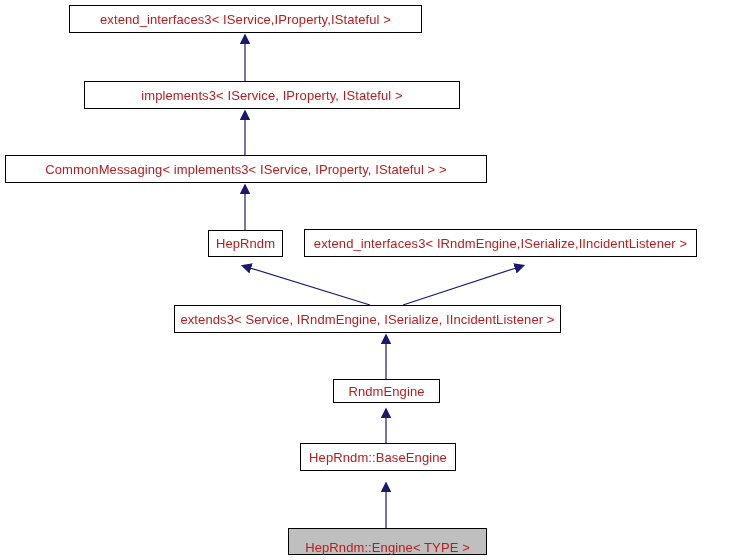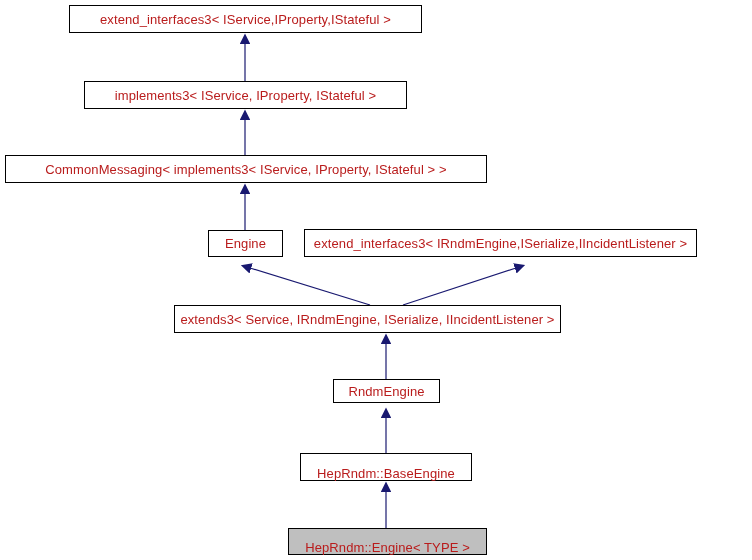--- a/index.html
+++ b/index.html
@@ -92,45 +92,45 @@
 
     <g>
       <line x1="386" y1="528" x2="386" y2="491" stroke="#191970" stroke-width="1.2" marker-end="url(#uml-arrow)"></line>
     </g>
   </svg>
 
   <div class="uml-node" style="left:69px; top:5px; width:353px; height:28px;">
     <span class="node-label">extend_interfaces3&lt; IService,IProperty,IStateful &gt;</span>
   </div>
 
-  <div class="uml-node" style="left:84px; top:81px; width:323px; height:28px;">
+  <div class="uml-node" style="left:84px; top:81px; width:376px; height:28px;">
     <span class="node-label">implements3&lt; IService, IProperty, IStateful &gt;</span>
   </div>
 
   <div class="uml-node" style="left:5px; top:155px; width:482px; height:28px;">
     <span class="node-label">CommonMessaging&lt; implements3&lt; IService, IProperty, IStateful &gt; &gt;</span>
   </div>
 
   <div class="uml-node" style="left:208px; top:230px; width:75px; height:27px;">
-    <span class="node-label">Engine</span>
+    <span class="node-label">HepRndm</span>
   </div>
 
   <div class="uml-node" style="left:304px; top:229px; width:393px; height:28px;">
     <span class="node-label">extend_interfaces3&lt; IRndmEngine,ISerialize,IIncidentListener &gt;</span>
   </div>
 
   <div class="uml-node" style="left:174px; top:305px; width:387px; height:28px;">
     <span class="node-label">extends3&lt; Service, IRndmEngine, ISerialize, IIncidentListener &gt;</span>
   </div>
 
   <div class="uml-node" style="left:333px; top:379px; width:107px; height:24px;">
     <span class="node-label">RndmEngine</span>
   </div>
 
-  <div class="uml-node" style="left:300px; top:453px; width:172px; height:28px;align-items:flex-end;">
+  <div class="uml-node" style="left:300px; top:443px; width:156px; height:28px;">
     <span class="node-label">HepRndm::BaseEngine</span>
   </div>
 
   <div class="uml-node current" style="left:288px; top:528px; width:199px; height:27px;">
     <span class="node-label">HepRndm::Engine&lt; TYPE &gt;</span>
   </div>
 
 </div>
 
 </body></html>

